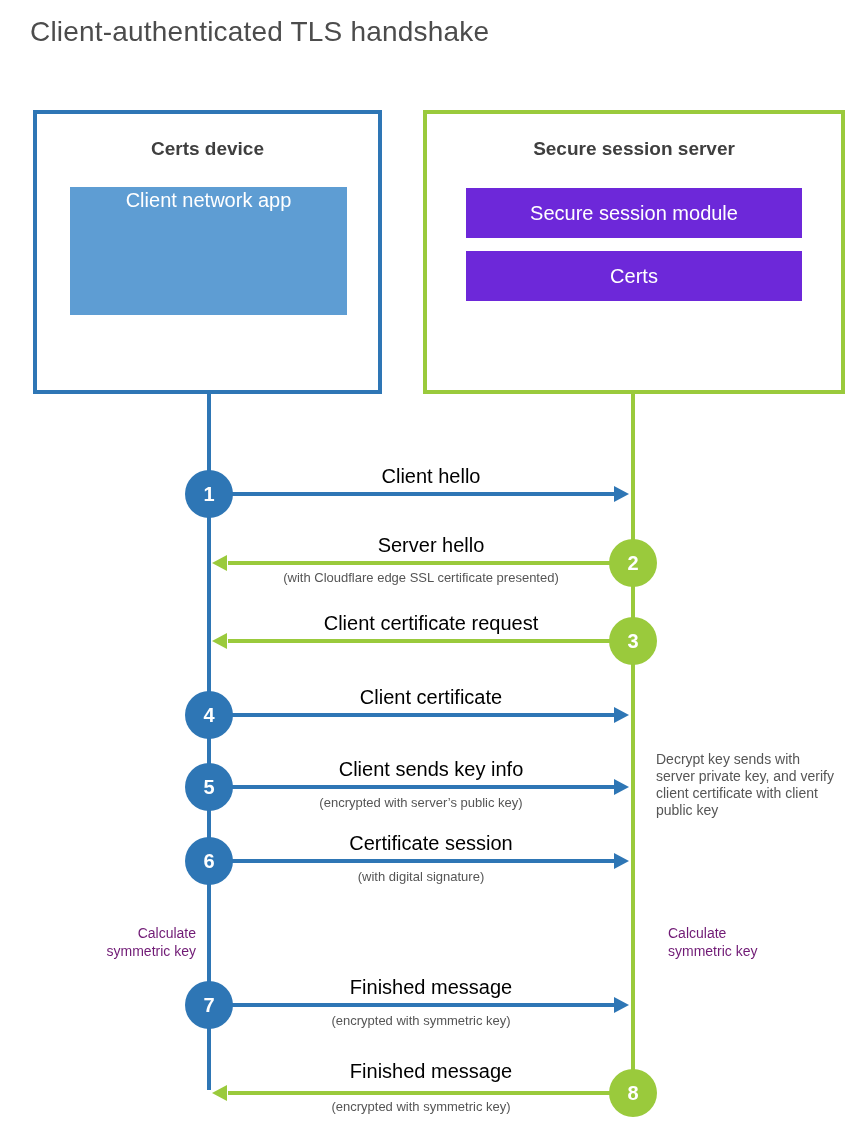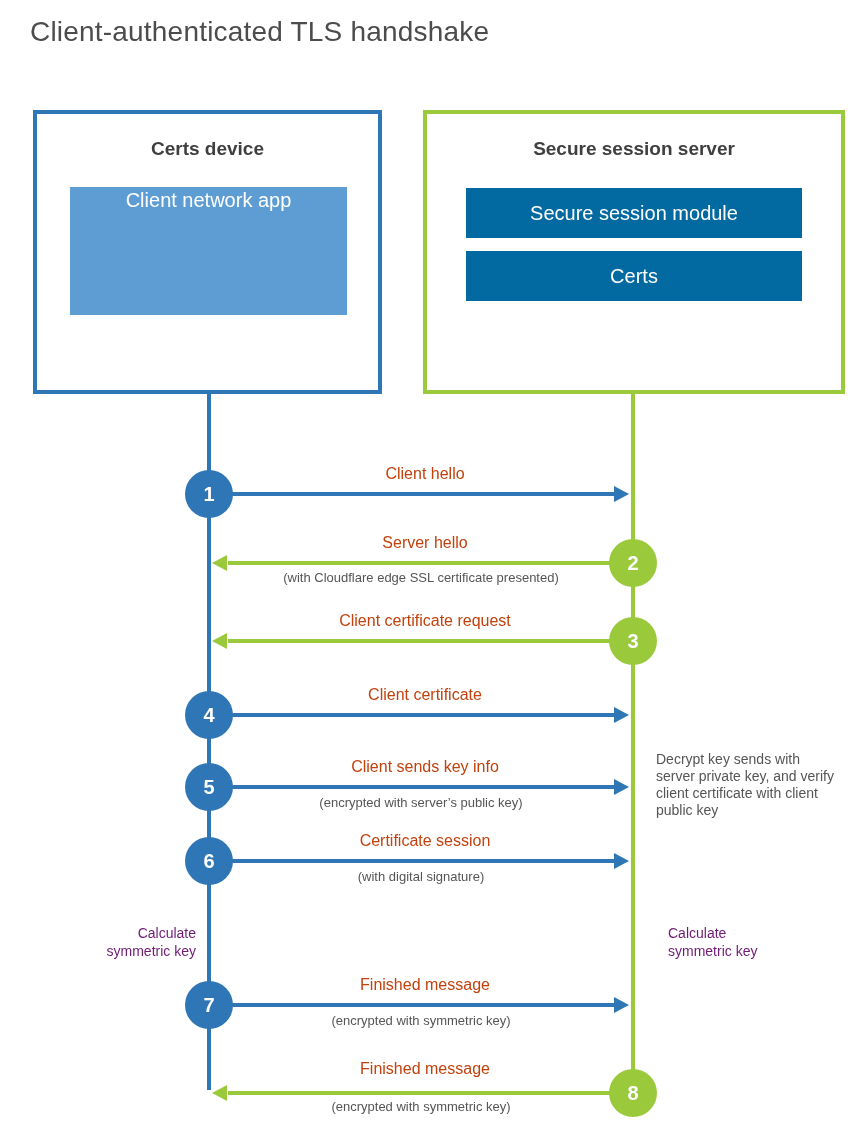--- a/index.html
+++ b/index.html
@@ -10,29 +10,29 @@
   
   .box{position:absolute;box-sizing:border-box;background:#fff;}
   .client-box{left:33px;top:110px;width:349px;height:284px;border:4px solid #2e76b5;}
   .server-box{left:423px;top:110px;width:422px;height:284px;border:4px solid #9aca3c;}
   .box-title{position:absolute;left:0;right:0;top:24px;text-align:center;
     font-size:19px;font-weight:700;color:#3f3f3f;}
   .client-app{position:absolute;left:70px;top:187px;width:277px;height:128px;
     background:#5e9dd3;color:#ffffff;font-size:20px;display:flex;
     justify-content:center;text-align:center;}
   .client-app .inner{max-width:170px;line-height:1.3;}
-  .server-bar{position:absolute;left:466px;width:336px;height:50px;background:#0369a1;
+  .server-bar{position:absolute;left:466px;width:336px;height:50px;background:#6d28d9;
     color:#ffffff;font-size:20px;display:flex;align-items:center;justify-content:center;}
   
   .vline{position:absolute;width:4px;}
   .blue-line{left:207px;top:392px;height:698px;background:#2e76b5;}
   .green-line{left:631px;top:392px;height:701px;background:#9aca3c;}
   
-  .step-label{position:absolute;left:234px;width:382px;text-align:center;
-    font-size:16px;color:#c2410c;}
+  .step-label{position:absolute;left:240px;width:382px;text-align:center;
+    font-size:20px;color:#000000;}
   .step-sub{position:absolute;left:230px;width:382px;text-align:center;
     font-size:13px;color:#555555;}
   .shaft{position:absolute;height:4px;}
   .shaft-blue{background:#2e76b5;left:209px;width:405px;}
   .shaft-green{background:#9aca3c;left:228px;width:405px;}
   .head{position:absolute;width:0;height:0;border-top:8px solid transparent;
     border-bottom:8px solid transparent;}
   .head-right{left:614px;border-left:15px solid #2e76b5;}
   .head-left{left:212px;border-right:15px solid #9aca3c;}
   .circle{position:absolute;width:48px;height:48px;border-radius:50%;color:#ffffff;

